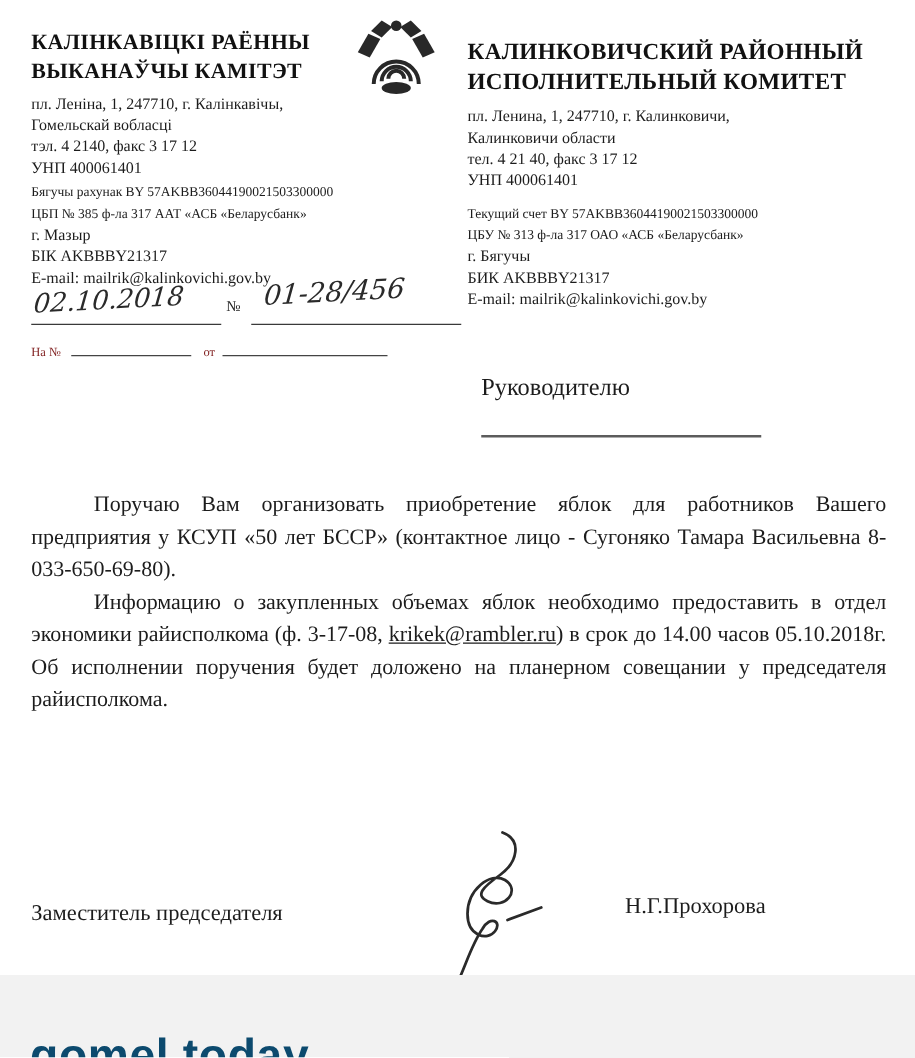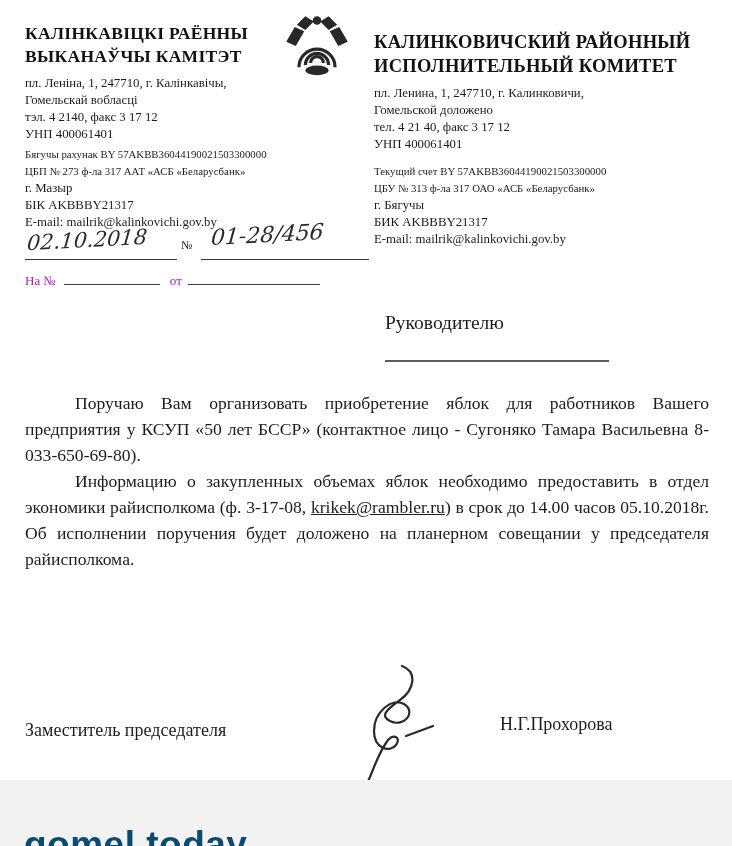--- a/index.html
+++ b/index.html
@@ -26,27 +26,27 @@
   .hand {
     font-family:"DejaVu Serif", serif; font-style:italic; color:#2a2a2a;
     font-size:21px; display:inline-block; transform:rotate(-3deg) skewX(-8deg);
   }
   .hand-date { position:absolute; left:2px;  top:2px; }
   .hand-no   { position:absolute; left:186px; top:-4px; font-size:22px; }
   .uline { position:absolute; border-bottom:1.5px solid #3a3a3a; height:1px; }
   .uline-date { left:0px;   top:32px; width:152px; }
   .uline-num  { left:176px; top:32px; width:168px; }
   .no-sign { position:absolute; left:156px; top:12px; font-size:12px; color:#222; }
-  .ref-line2 { margin-top:6px; font-size:13px; color:#a21caf; }
+  .ref-line2 { margin-top:6px; font-size:10px; color:#7f1d1d; }
   .blank { display:inline-block; border-bottom:1px solid #444; height:12px; vertical-align:baseline; }
   .blank-1 { width:96px;  margin-left:8px; }
   .blank-2 { width:132px; margin-left:6px; }
   .ot { margin-left:10px; }
   
-  .recipient { position:absolute; left:385px; top:300px;margin-top:12px; }
+  .recipient { position:absolute; left:385px; top:300px; }
   .recipient .label { font-size:19.5px; }
   .recipient .r-line { width:224px; border-bottom:2px solid #5c5c5c; margin-top:26px; }
   
   .body-text { position:absolute; left:25px; top:390px; width:684px;
     font-size:17.6px; line-height:26px; text-align:justify; }
   .body-text p { margin:0; text-indent:50px; }
   .email { text-decoration:underline; }
   
   .sig-title { position:absolute; left:25px;  top:720px; font-size:18px; }
   .sig-name  { position:absolute; left:500px; top:714px; font-size:18px;text-align:right; }
@@ -66,21 +66,21 @@
 
   <div class="hdr hdr-left">
     <div class="org-title">КАЛІНКАВІЦКІ РАЁННЫ</div>
     <div class="org-title">ВЫКАНАЎЧЫ КАМІТЭТ</div>
     <div class="addr">
       <div class="line">пл. Леніна, 1,  247710,  г. Калінкавічы,</div>
       <div class="line">Гомельскай вобласці</div>
       <div class="line">тэл. 4 2140, факс 3 17 12</div>
       <div class="line">УНП 400061401</div>
       <div class="line acct gap-sm">Бягучы рахунак  BY 57AKBB36044190021503300000</div>
-      <div class="line acct">ЦБП № 273 ф-ла 317 ААТ «АСБ «Беларусбанк»</div>
+      <div class="line acct">ЦБП № 385 ф-ла 317 ААТ «АСБ «Беларусбанк»</div>
       <div class="line">г. Мазыр</div>
       <div class="line">БІК  AKBBBY21317</div>
       <div class="line">E-mail: mailrik@kalinkovichi.gov.by</div>
     </div>
   </div>
 
   <svg class="emblem" viewBox="0 0 66 64" xmlns="http://www.w3.org/2000/svg">
     <g fill="#161616" opacity="0.92">
       <circle cx="33" cy="8" r="4"></circle>
       <path d="M4 28 L12 14 L21 18 L13 32 Z"></path>
@@ -94,21 +94,21 @@
       <path d="M22 50 A11 11 0 0 1 44 50"></path>
       <path d="M27 48 A6 6 0 0 1 39 48"></path>
     </g>
   </svg>
 
   <div class="hdr hdr-right">
     <div class="org-title">КАЛИНКОВИЧСКИЙ РАЙОННЫЙ</div>
     <div class="org-title">ИСПОЛНИТЕЛЬНЫЙ КОМИТЕТ</div>
     <div class="addr">
       <div class="line">пл. Ленина, 1,  247710, г. Калинковичи,</div>
-      <div class="line">Гомельской доложено</div>
+      <div class="line">Калинковичи области</div>
       <div class="line">тел. 4 21 40, факс 3 17 12</div>
       <div class="line">УНП 400061401</div>
       <div class="line acct gap-lg">Текущий счет  BY 57AKBB36044190021503300000</div>
       <div class="line acct">ЦБУ № 313 ф-ла 317 ОАО «АСБ «Беларусбанк»</div>
       <div class="line">г. Бягучы</div>
       <div class="line">БИК  AKBBBY21317</div>
       <div class="line">E-mail: mailrik@kalinkovichi.gov.by</div>
     </div>
   </div>
 

